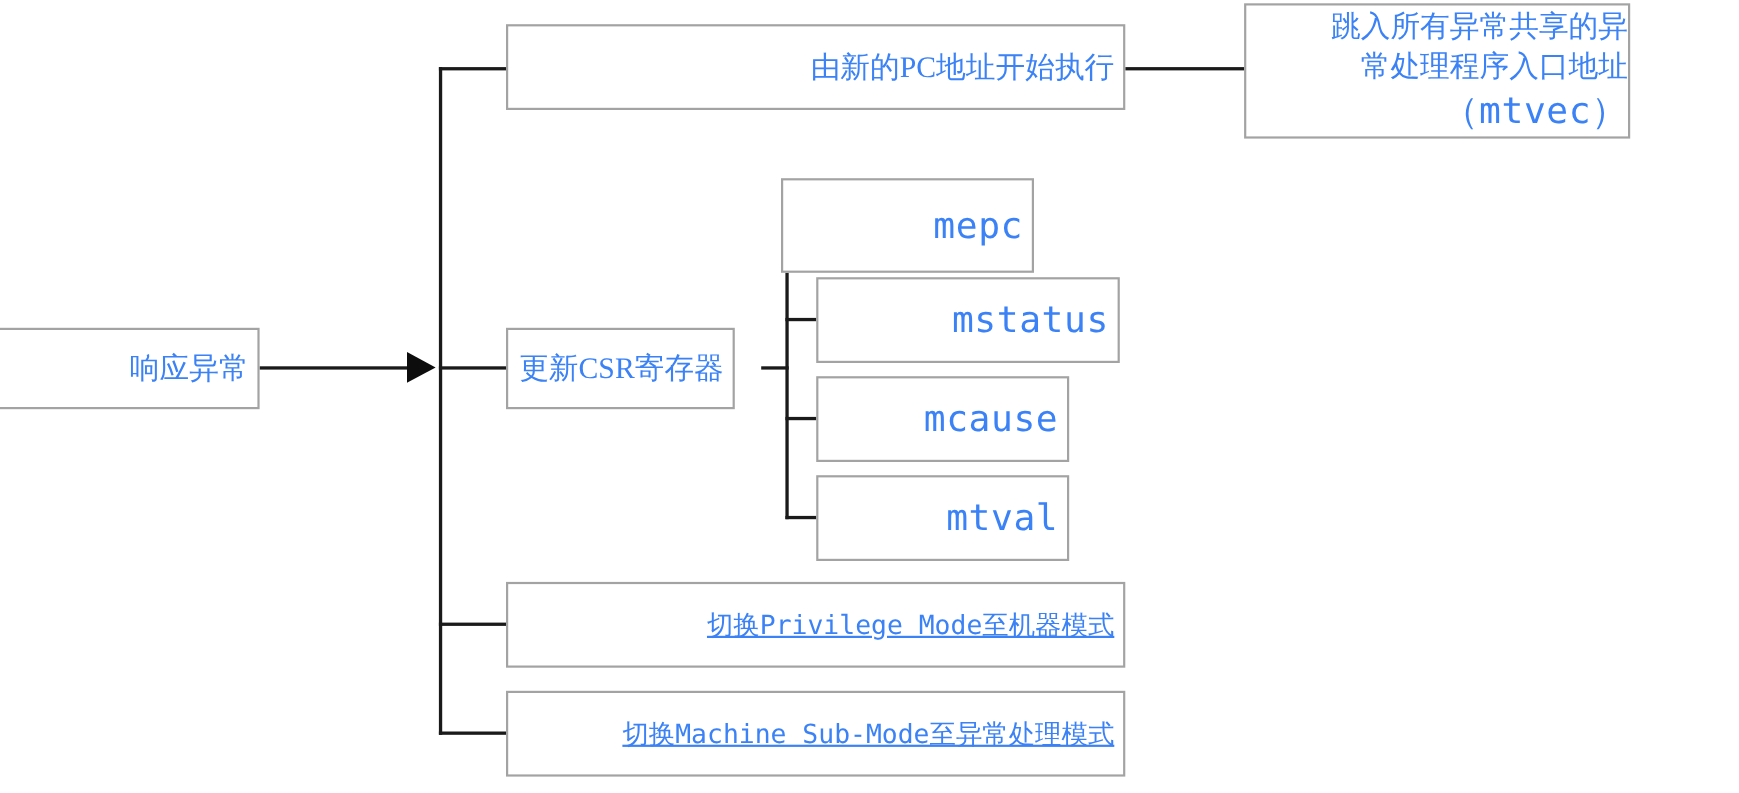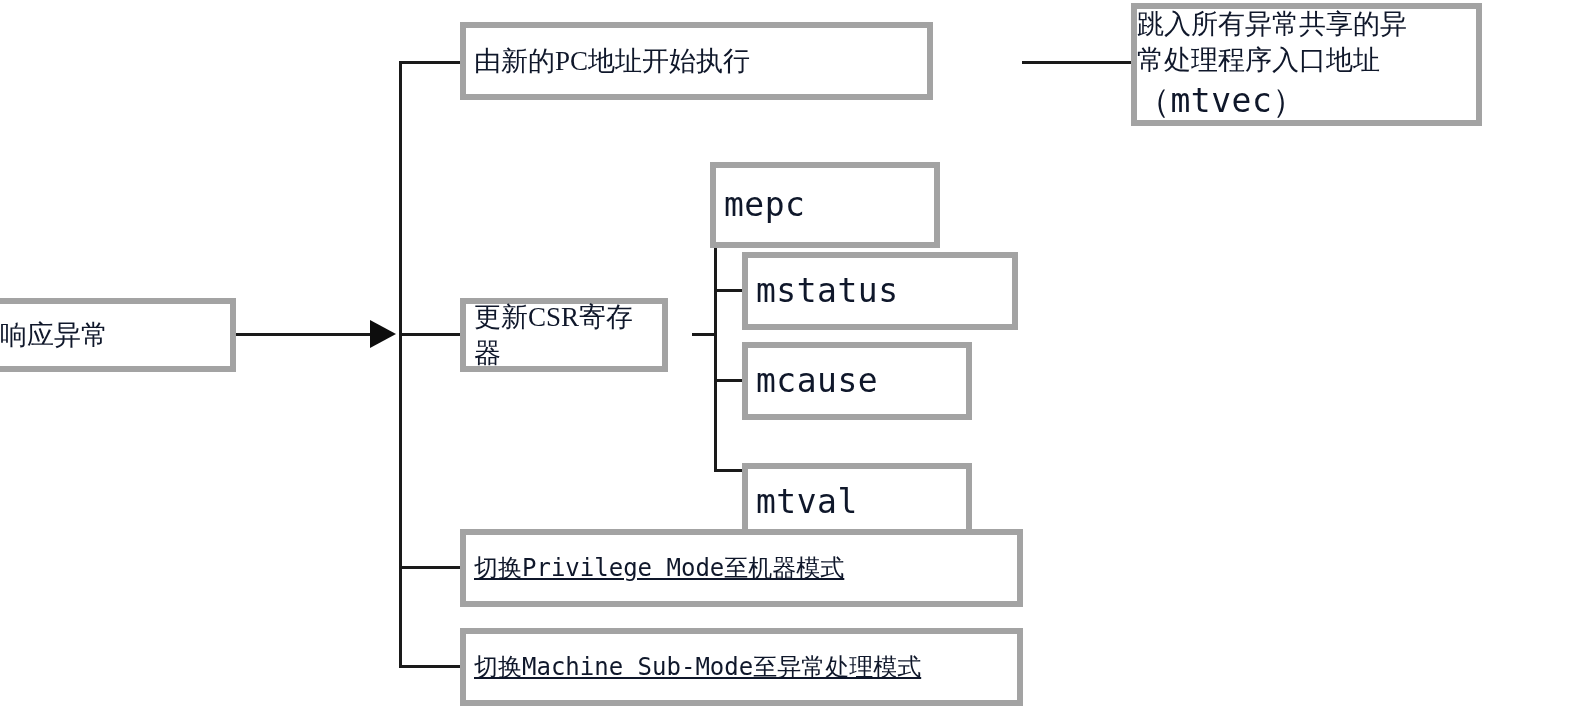--- a/index.html
+++ b/index.html
@@ -11,27 +11,27 @@
     position: relative;
     width: 1581px;
     height: 721px;
     background: #ffffff;
     overflow: hidden;
     font-family: "Liberation Serif", "DejaVu Serif", serif;
   }
   .node {
     position: absolute;
     box-sizing: border-box;
-    border: 6px solid #a3a3a3;
+    border: 2px solid #a3a3a3;
     background: #ffffff;
     display: flex;
     align-items: center;
     justify-content: center;
-    text-align: left;
-    color: #0f172a;
+    text-align: right;
+    color: #3b82f6;
     line-height: 1.35;
   }
   .node .label {
     display: block;
     width: 100%;
     padding: 0 8px;
     box-sizing: border-box;
   }
   
   .cn {
@@ -71,27 +71,27 @@
     position: absolute;
     width: 0;
     height: 0;
     border-top: 14px solid transparent;
     border-bottom: 14px solid transparent;
     border-left: 26px solid #0d0d0d;
   }
 
   
   #node-source      { left: -14px; top: 298px;  width: 250px;  height: 74px; }
-  #node-newpc       { left: 460px; top: 22px;   width: 473px;  height: 78px; }
+  #node-newpc       { left: 460px; top: 22px;   width: 563px;  height: 78px; }
   #node-mtvec       { left: 1131px;top: 3px;    width: 351px;  height: 123px; }
   #node-csr         { left: 460px; top: 298px;  width: 208px;  height: 74px; }
   #node-mepc        { left: 710px; top: 162px;  width: 230px;  height: 86px; }
   #node-mstatus     { left: 742px; top: 252px;  width: 276px;  height: 78px; }
   #node-mcause      { left: 742px; top: 342px;  width: 230px;  height: 78px; }
-  #node-mtval       { left: 742px; top: 432px;  width: 230px;  height: 78px; margin-top: 31px; }
+  #node-mtval       { left: 742px; top: 432px;  width: 230px;  height: 78px; }
   #node-privilege   { left: 460px; top: 529px;  width: 563px;  height: 78px; }
   #node-submode     { left: 460px; top: 628px;  width: 563px;  height: 78px; }
 
   
   #conn-source-out  { left: 235px; top: 333px;  width: 142px; }
   #arrow-main       { left: 370px; top: 320px; }
   #trunk-main       { left: 399px; top: 61px;   height: 607px; }
   #branch-newpc     { left: 399px; top: 61px;   width: 62px; }
   #branch-csr       { left: 399px; top: 333px;  width: 62px; }
   #branch-priv      { left: 399px; top: 566px;  width: 62px; }

